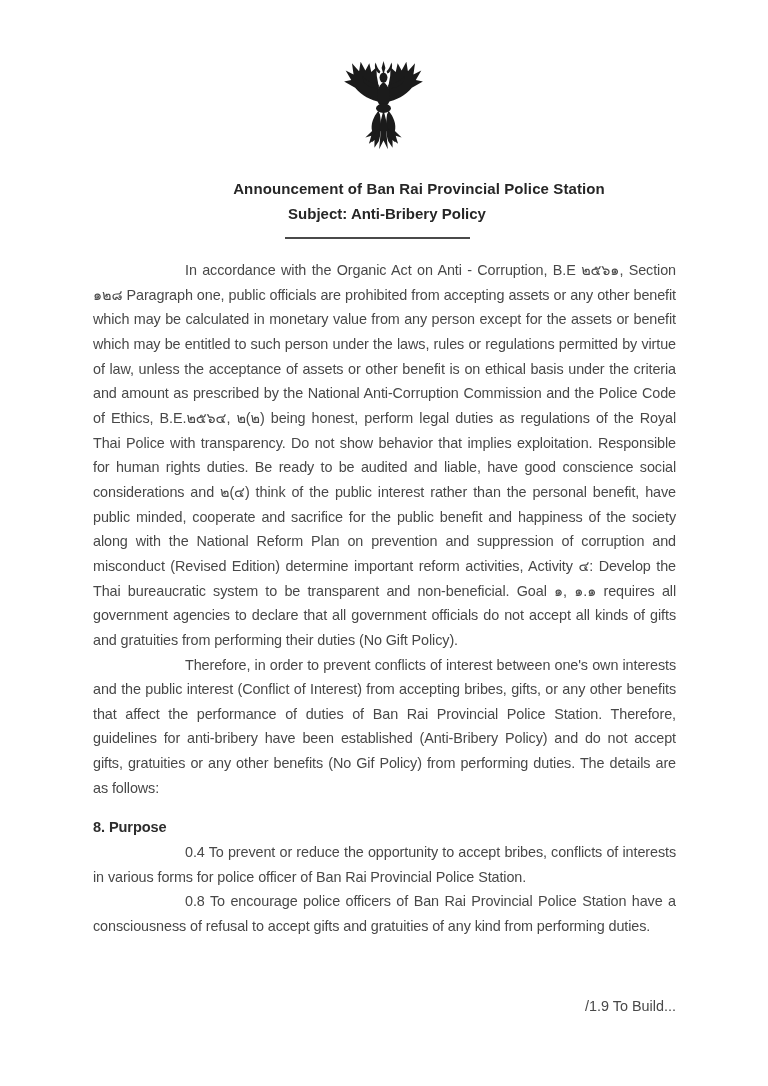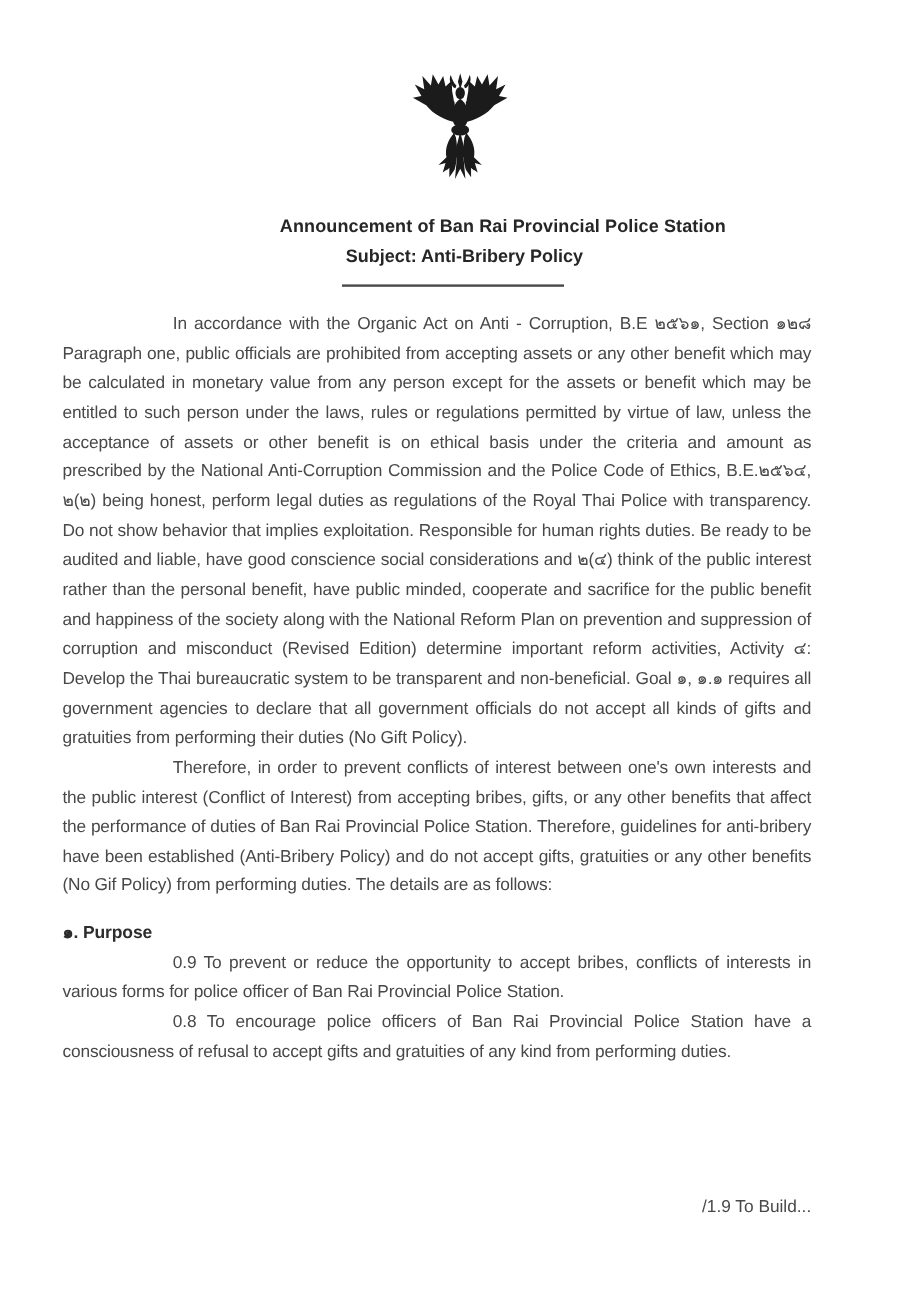--- a/index.html
+++ b/index.html
@@ -42,21 +42,21 @@
   }
   .divider {
     width: 185px;
     height: 2px;
     background: var(--divider, #4a4a4a);
     margin: 14px auto 0;
     position: relative;
     left: -7px;
   }
   .content {
-    padding: 19px 92px 0 52px;
+    padding: 19px 92px 0 93px;
     font-size: 14.4px;
     line-height: 24.65px;
     letter-spacing: -0.1px;
     color: var(--text, #484848);
     text-align: justify;
   }
   .para { margin: 0; text-indent: 92px; }
   .section-heading {
     margin: 15px 0 0;
     font-size: 14.6px;
@@ -99,20 +99,20 @@
     </g>
   </svg>
 
   <h1 class="doc-title">Announcement of Ban Rai Provincial Police Station</h1>
   <h2 class="doc-subject">Subject: Anti-Bribery Policy</h2>
   <div class="divider"></div>
 
   <div class="content">
     <p class="para">In accordance with the Organic Act on Anti - Corruption, B.E ๒๕๖๑, Section ๑๒๘ Paragraph one, public officials are prohibited from accepting assets or any other benefit which may be calculated in monetary value from any person except for the assets or benefit which may be entitled to such person under the laws, rules or regulations permitted by virtue of law, unless the acceptance of assets or other benefit is on ethical basis under the criteria and amount as prescribed by the National Anti-Corruption Commission and the Police Code of Ethics, B.E.๒๕๖๔, ๒(๒) being honest, perform legal duties as regulations of the Royal Thai Police with transparency. Do not show behavior that implies exploitation. Responsible for human rights duties. Be ready to be audited and liable, have good conscience social considerations and ๒(๔) think of the public interest rather than the personal benefit, have public minded, cooperate and sacrifice for the public benefit and happiness of the society along with the National Reform Plan on prevention and suppression of corruption and misconduct (Revised Edition) determine important reform activities, Activity ๔: Develop the Thai bureaucratic system to be transparent and non-beneficial. Goal ๑, ๑.๑ requires all government agencies to declare that all government officials do not accept all kinds of gifts and gratuities from performing their duties (No Gift Policy).</p>
     <p class="para">Therefore, in order to prevent conflicts of interest between one's own interests and the public interest (Conflict of Interest) from accepting bribes, gifts, or any other benefits that affect the performance of duties of Ban Rai Provincial Police Station. Therefore, guidelines for anti-bribery have been established (Anti-Bribery Policy) and do not accept gifts, gratuities or any other benefits (No Gif Policy) from performing duties. The details are as follows:</p>
-    <h3 class="section-heading">๑. Purpose</h3>
-    <p class="para">0.9 To prevent or reduce the opportunity to accept bribes, conflicts of interests in various forms for police officer of Ban Rai Provincial Police Station.</p>
+    <h3 class="section-heading">8. Purpose</h3>
+    <p class="para">0.4 To prevent or reduce the opportunity to accept bribes, conflicts of interests in various forms for police officer of Ban Rai Provincial Police Station.</p>
     <p class="para">0.8 To encourage police officers of Ban Rai Provincial Police Station have a consciousness of refusal to accept gifts and gratuities of any kind from performing duties.</p>
   </div>
 
   <div class="footer-note">/1.9 To Build...</div>
 
 </div>
 
 </body></html>

